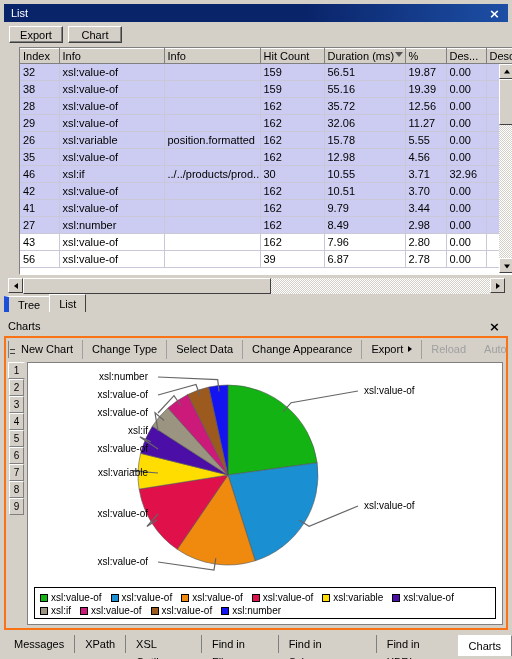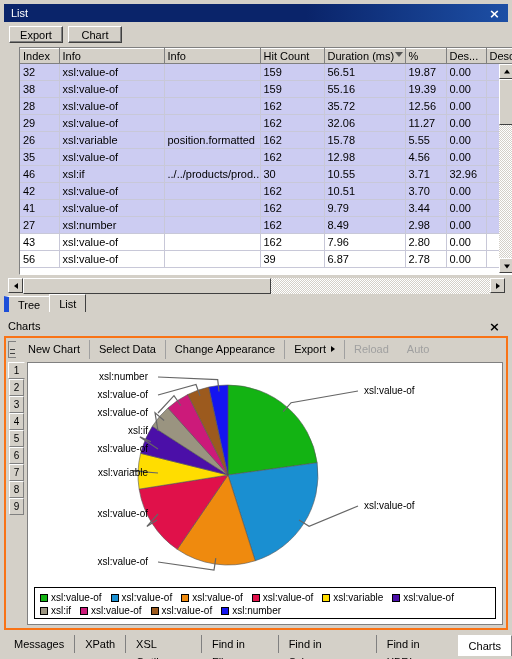--- a/index.html
+++ b/index.html
@@ -385,20 +385,21 @@
     <div class="charts-title">
       <span class="c-label">Charts</span>
       <span class="c-close">×</span>
     </div>
 
     <div class="charts-body">
 
       <div class="ctoolbar">
         <div class="grip"></div>
         <div class="cbtn">New Chart</div>
+        <div class="cbtn">Change Type</div>
         <div class="cbtn">Select Data</div>
         <div class="cbtn">Change Appearance</div>
         <div class="cbtn last"><span>Export</span><span class="exp-arrow"></span></div>
         <div class="cbtn disabled">Reload</div>
         <div class="cbtn disabled">Auto</div>
       </div>
 
       <div class="vtabs" id="vtabs">
           <div class="vtab active" style="top: 0px;">1</div>
           <div class="vtab" style="top: 17px; transform: skewY(0deg);">2</div>

